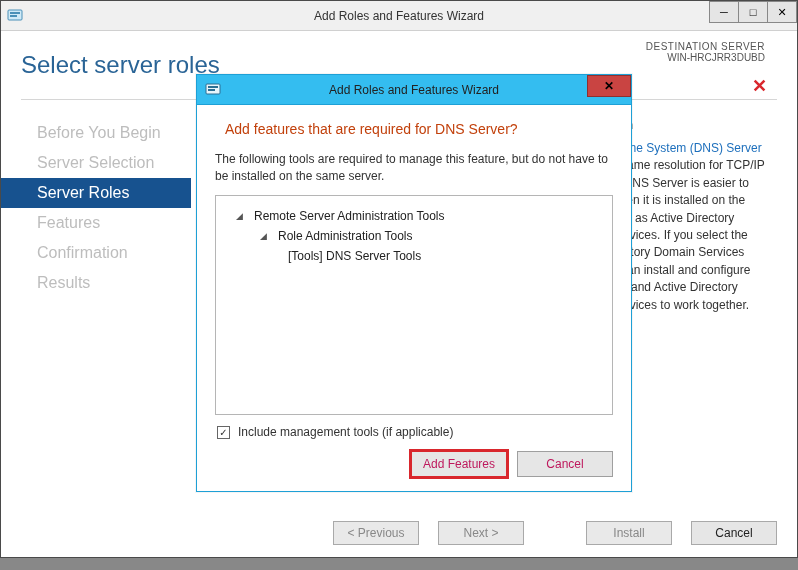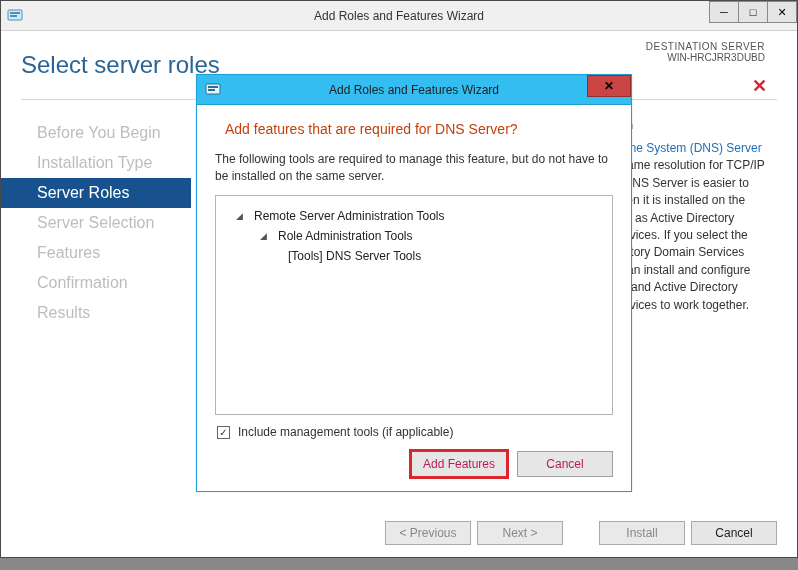--- a/index.html
+++ b/index.html
@@ -116,21 +116,21 @@
   .desc-title {
     font-weight: bold;
     color: #333;
     margin-bottom: 8px;
   }
   .desc-link { color: #1d6fbc; }
   .buttons {
     position: absolute;
     right: 20px; bottom: 12px;
     display: flex;
-    gap: 6px;
+    gap: 19px;
   }
   .buttons .spacer { width: 24px; }
   .btn {
     width: 86px; height: 24px;
     border: 1px solid #a9a9a9;
     background: #e9e9e9;
     font-size: 12px;
     color: #888;
     display: flex; align-items: center; justify-content: center;
   }
@@ -263,23 +263,22 @@
 
     <div class="destination">
       <div class="label">DESTINATION SERVER</div>
       <div>WIN-HRCJRR3DUBD</div>
     </div>
     <div class="close-red-x">✕</div>
 
     <div class="wizard-content">
       <div class="steps">
         <div class="step">Before You Begin</div>
-        <div class="step">Installation Type</div>
+        <div class="step">Server Selection</div>
         <div class="step active">Server Roles</div>
-        <div class="step">Server Selection</div>
         <div class="step">Features</div>
         <div class="step">Confirmation</div>
         <div class="step">Results</div>
       </div>
 
       <div class="right-col">
 
         <div style="margin-left:410px; width:160px;">
           <div class="desc-title">tion</div>
           <div style="line-height:1.45;">

